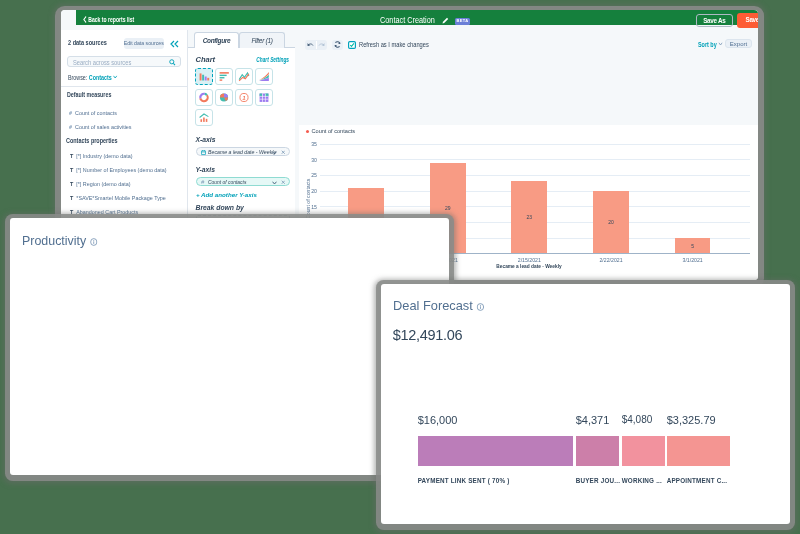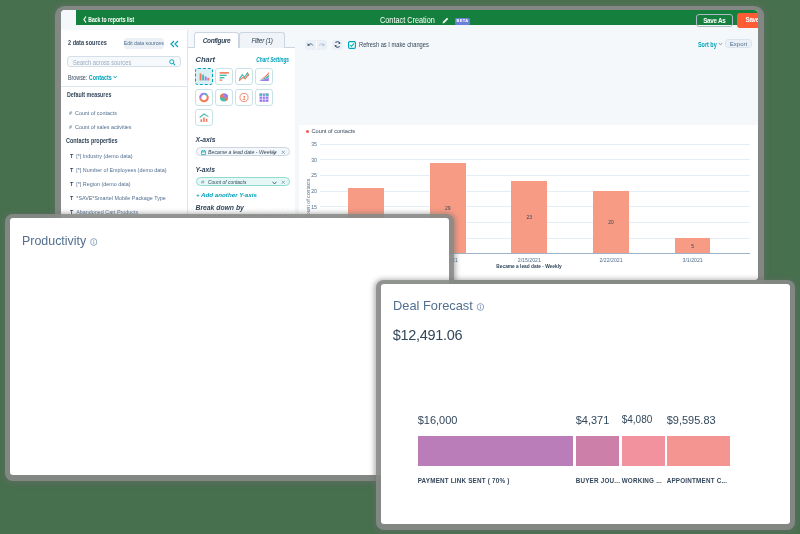--- a/index.html
+++ b/index.html
@@ -281,21 +281,21 @@
         <circle cx="4" cy="4" r="3.4" fill="none" stroke="#7c98b6" stroke-width="0.9"></circle>
         <rect x="3.55" y="3.3" width="0.9" height="2.6" fill="#7c98b6"></rect>
         <rect x="3.55" y="1.9" width="0.9" height="0.95" fill="#7c98b6"></rect>
       </svg>
   </div>
   <div class="row dark" style="left:12px; top:43px; font-size:14.5px; letter-spacing:-0.3px;">$12,491.06</div>
 
   <div class="row dark" style="left:37px; top:130.5px; font-size:11px;">$16,000</div>
   <div class="row dark" style="left:195px; top:130.5px; font-size:11px;">$4,371</div>
   <div class="row dark" style="left:241px; top:130.5px; font-size:10px;">$4,080</div>
-  <div class="row dark" style="left:286px; top:130.5px; font-size:11px;">$9,595.83</div>
+  <div class="row dark" style="left:286px; top:130.5px; font-size:11px;">$3,325.79</div>
 
   <div class="abs" style="left:37px; top:152px; width:155px; height:30px; background:#bb7db9;"></div>
   <div class="abs" style="left:195px; top:152px; width:43px; height:30px; background:#cc7fa9;"></div>
   <div class="abs" style="left:241px; top:152px; width:43px; height:30px; background:#f2929e;"></div>
   <div class="abs" style="left:286px; top:152px; width:63px; height:30px; background:#f49592;"></div>
 
   <div class="row dark b" style="left:37px; top:193px; font-size:6.3px; letter-spacing:0.2px;">PAYMENT LINK SENT ( 70% )</div>
   <div class="row dark b" style="left:195px; top:193px; font-size:6.3px; letter-spacing:0.2px;">BUYER JOU...</div>
   <div class="row dark b" style="left:241px; top:193px; font-size:6.3px; letter-spacing:0.2px;">WORKING ...</div>
   <div class="row dark b" style="left:286px; top:193px; font-size:6.3px; letter-spacing:0.2px;">APPOINTMENT C...</div>

